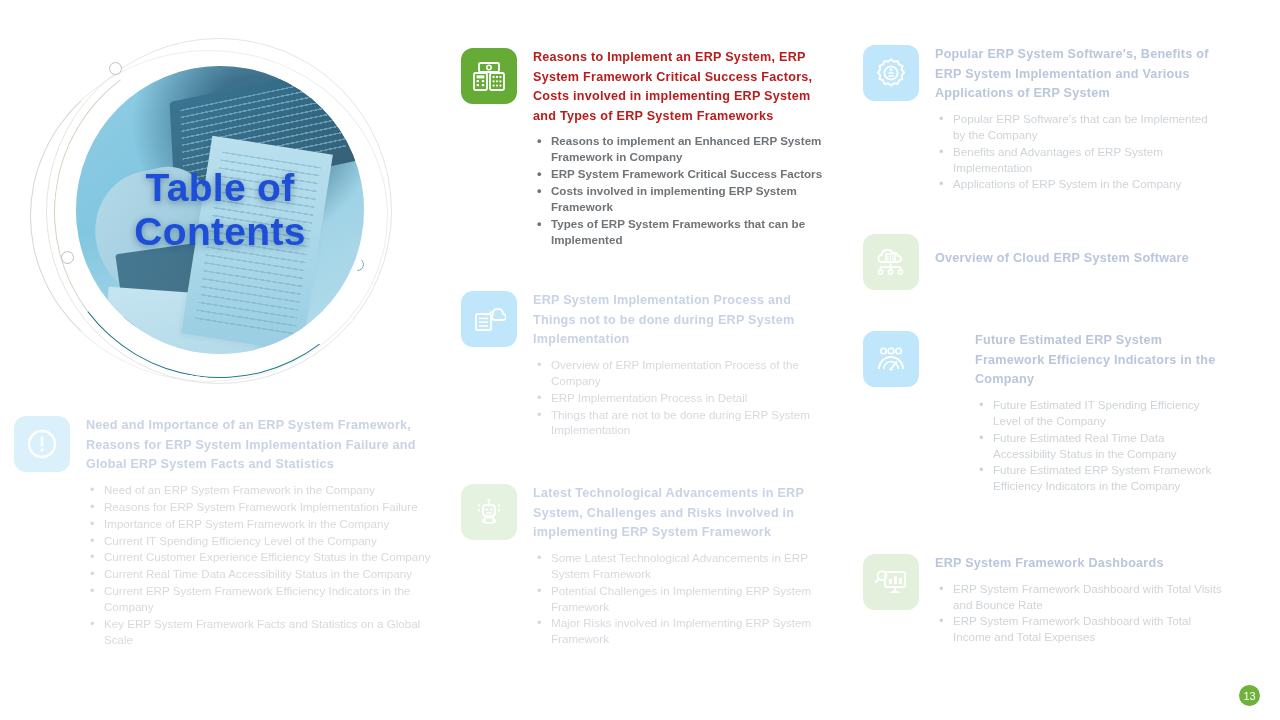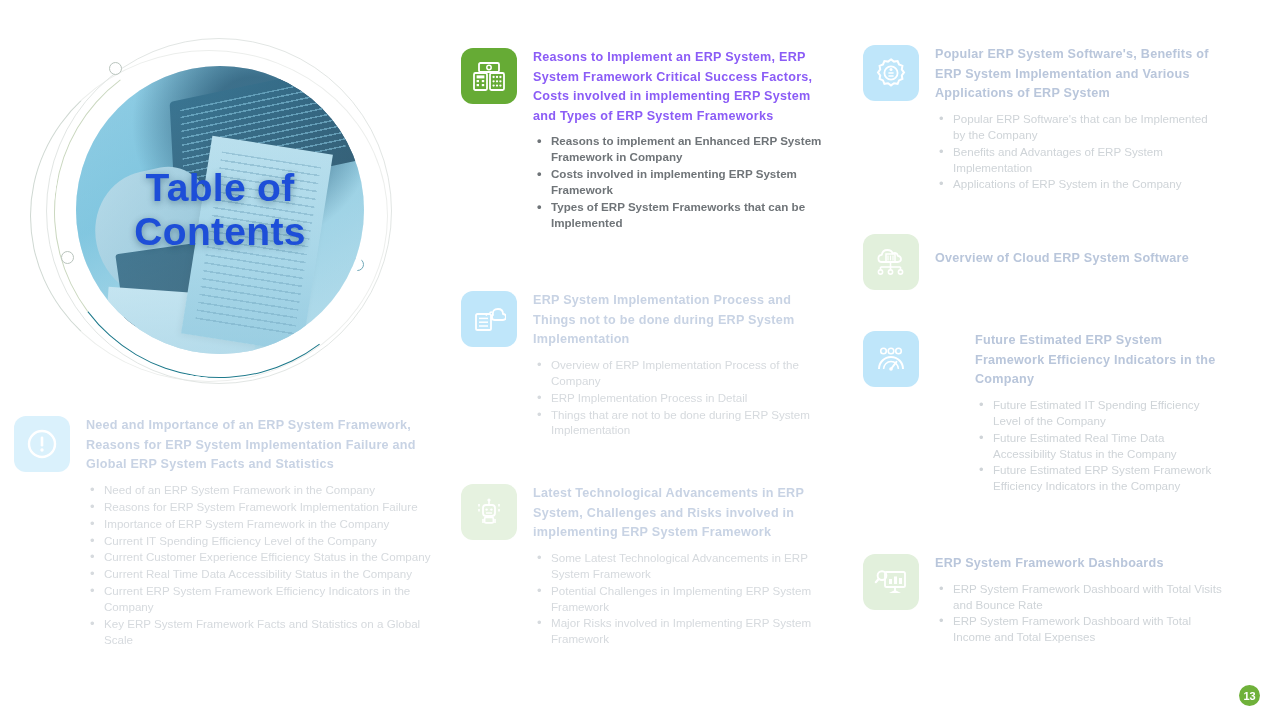--- a/index.html
+++ b/index.html
@@ -125,36 +125,36 @@
   ul.bullets li::before {
     content: "•"; position: absolute; left: -14px; top: -1px; font-size: 13px;
   }
 
   
   .faded .block-title { color: #c8d3e4; }
   .faded ul.bullets li { color: #d6dade; }
   .faded-strong .block-title { color: #b9c6db; }
   .faded-strong ul.bullets li { color: #cfd4d8; }
 
-  .t-green .block-title { color: #8b5cf6; }
+  .t-green .block-title { color: #b91c1c; }
   .t-green ul.bullets li { color: #6f7478; font-weight: bold; }
 
   
   .tile-green-solid { background: #66ab35; }
   .tile-blue-pale  { background: #bfe6fa; }
   .tile-blue-faint { background: #daf1fc; }
   .tile-green-faint{ background: #e2f0dc; }
   .tile-green-light{ background: #e6f2e0; }
 
   
   .page-badge {
     position: absolute; right: 20px; bottom: 14px;
     width: 21px; height: 21px; border-radius: 50%;
     background: #6fb13a; color: #ffffff;
-    font-size: 11px; font-weight: bold;
+    font-size: 11px; font-weight: normal;
     display: flex; align-items: center; justify-content: center;
   }
 </style>
 </head>
 <body>
 
 <div class="slide">
 
   <div class="hero">
     <div class="ring-dashed"></div>
@@ -222,20 +222,21 @@
         <circle cx="29.4" cy="21.3" r="1.15" fill="#ffffff"></circle>
         <circle cx="22.6" cy="25.6" r="1.15" fill="#ffffff"></circle>
         <circle cx="26" cy="25.6" r="1.15" fill="#ffffff"></circle>
         <circle cx="29.4" cy="25.6" r="1.15" fill="#ffffff"></circle>
       </svg>
     </div>
     <div class="block-body" style="width:300px;">
       <p class="block-title">Reasons to Implement an ERP System, ERP System Framework Critical Success Factors, Costs involved in implementing ERP System and Types of ERP System Frameworks</p>
       <ul class="bullets">
         <li>Reasons to implement an Enhanced ERP System Framework in Company</li>
+        <li>ERP System Framework Critical Success Factors</li>
         <li>Costs involved in implementing ERP System Framework</li>
         <li>Types of ERP System Frameworks that can be Implemented</li>
       </ul>
     </div>
   </div>
 
   <div class="block faded" style="left:461px; top:291px; width:380px;">
     <div class="icon-tile tile-blue-pale">
       <svg width="34" height="32" viewBox="0 0 34 32">
         <rect x="4" y="11" width="15" height="16" rx="1.6" fill="none" stroke="#ffffff" stroke-width="1.8"></rect>

